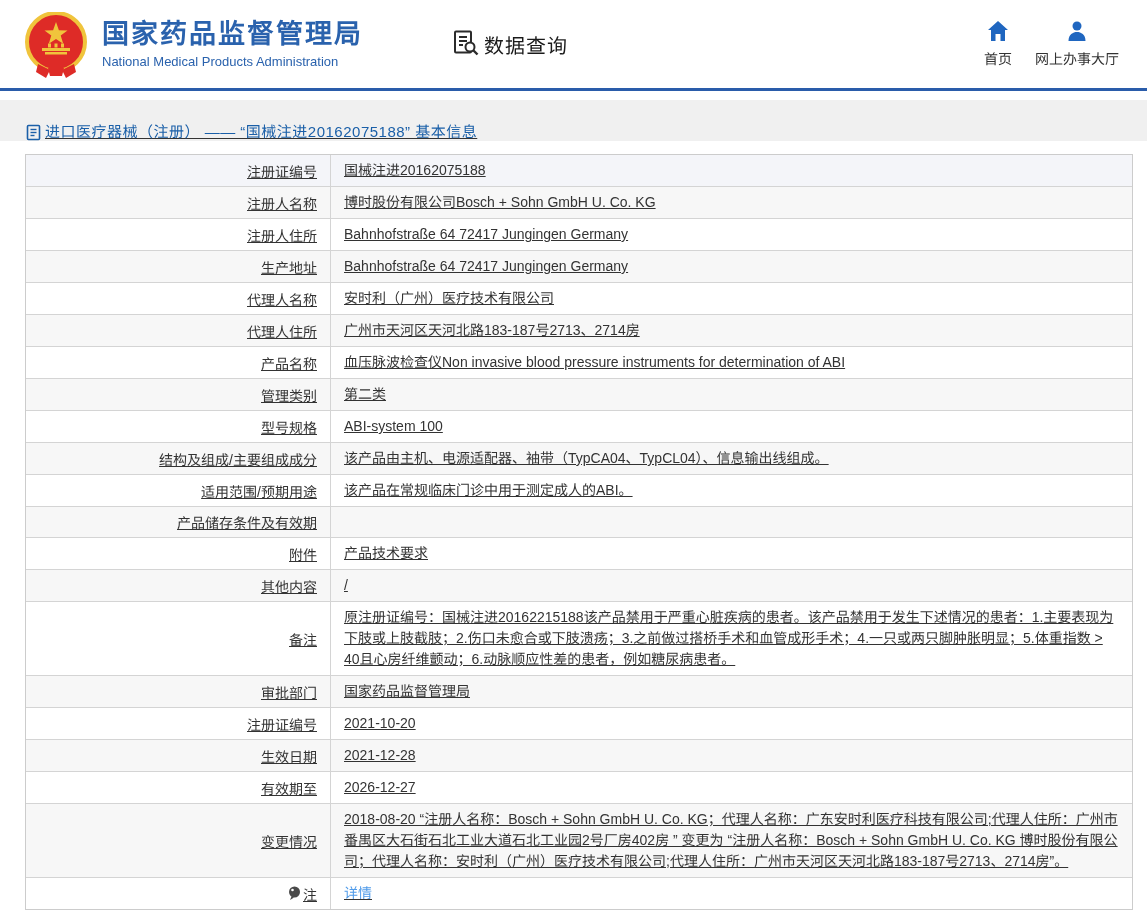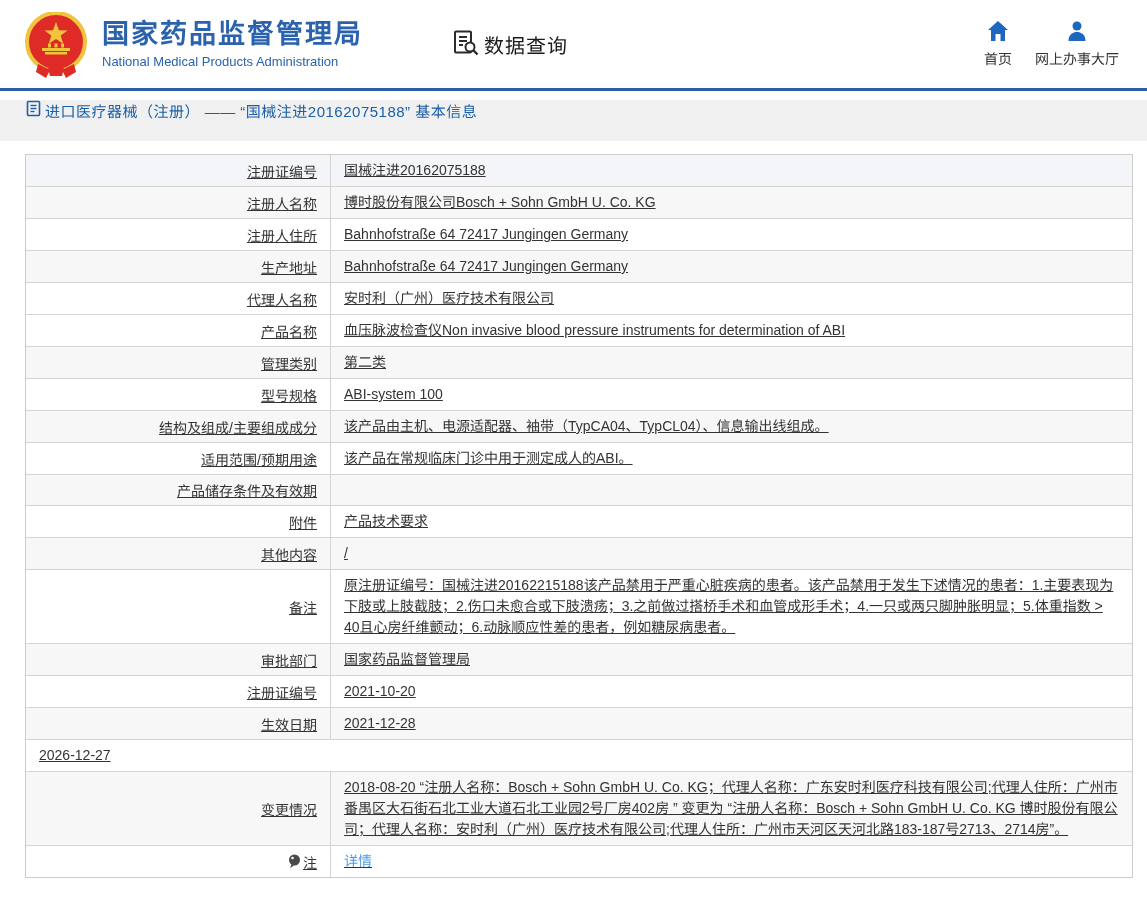--- a/index.html
+++ b/index.html
@@ -24,21 +24,21 @@
   .data-query-label { font-size:20px; color:#1a1a1a; margin-left:5px; letter-spacing:1px; }
   .header-nav { margin-left:auto; display:flex; gap:23px; }
   .nav-item { display:flex; flex-direction:column; align-items:center; cursor:pointer; }
   .nav-item svg { width:22px; height:22px; }
   .nav-label { font-size:14px; color:#333; margin-top:6px; }
   .header-rule { height:3px; background:#2a5caa; }
 
   
   .crumb-bar {
     margin-top:9px; height:41px; background:#f0f0f0;
-    display:flex; align-items:flex-start; padding-left:26px;
+    display:flex; align-items:flex-end; padding-left:26px;text-decoration:underline;
   }
   .crumb-bar svg { width:15px; height:17px; flex:0 0 auto; }
   .crumb-text { font-size:15px; color:#1a5fa8; margin-left:4px; letter-spacing:.5px; }
 
   
   .info-table {
     margin:13px 14px 0 25px; width:1108px;
     border:1px solid #ccc; background:#fff;text-decoration:underline;
   }
   .row { display:flex; min-height:31px; border-bottom:1px solid #d4d4d4; }
@@ -149,20 +149,26 @@
     <div class="cell-value">Bahnhofstraße 64 72417 Jungingen Germany</div>
   </div>
 
   <div class="row">
     <div class="cell-label">
         <span>代理人名称</span>
       </div>
     <div class="cell-value">安时利（广州）医疗技术有限公司</div>
   </div>
 
+  <div class="row shade">
+    <div class="cell-label">
+        <span>代理人住所</span>
+      </div>
+    <div class="cell-value">广州市天河区天河北路183-187号2713、2714房</div>
+  </div>
 
   <div class="row">
     <div class="cell-label">
         <span>产品名称</span>
       </div>
     <div class="cell-value">血压脉波检查仪Non invasive blood pressure instruments for determination of ABI</div>
   </div>
 
   <div class="row shade">
     <div class="cell-label">
@@ -235,20 +241,23 @@
   </div>
 
   <div class="row shade">
     <div class="cell-label">
         <span>生效日期</span>
       </div>
     <div class="cell-value">2021-12-28</div>
   </div>
 
   <div class="row">
+    <div class="cell-label">
+        <span>有效期至</span>
+      </div>
     <div class="cell-value">2026-12-27</div>
   </div>
 
   <div class="row shade">
     <div class="cell-label">
         <span>变更情况</span>
       </div>
     <div class="cell-value">2018-08-20 “注册人名称：Bosch + Sohn GmbH U. Co. KG；代理人名称：广东安时利医疗科技有限公司;代理人住所：广州市番禺区大石街石北工业大道石北工业园2号厂房402房 ” 变更为 “注册人名称：Bosch + Sohn GmbH U. Co. KG 博时股份有限公司；代理人名称：安时利（广州）医疗技术有限公司;代理人住所：广州市天河区天河北路183-187号2713、2714房”。</div>
   </div>
 

